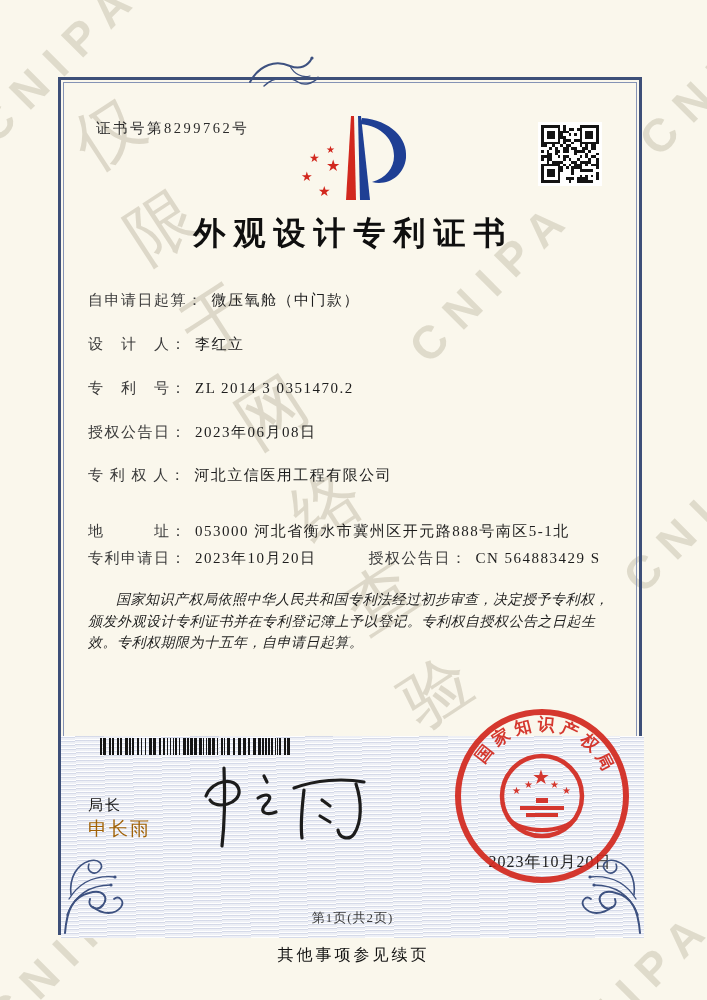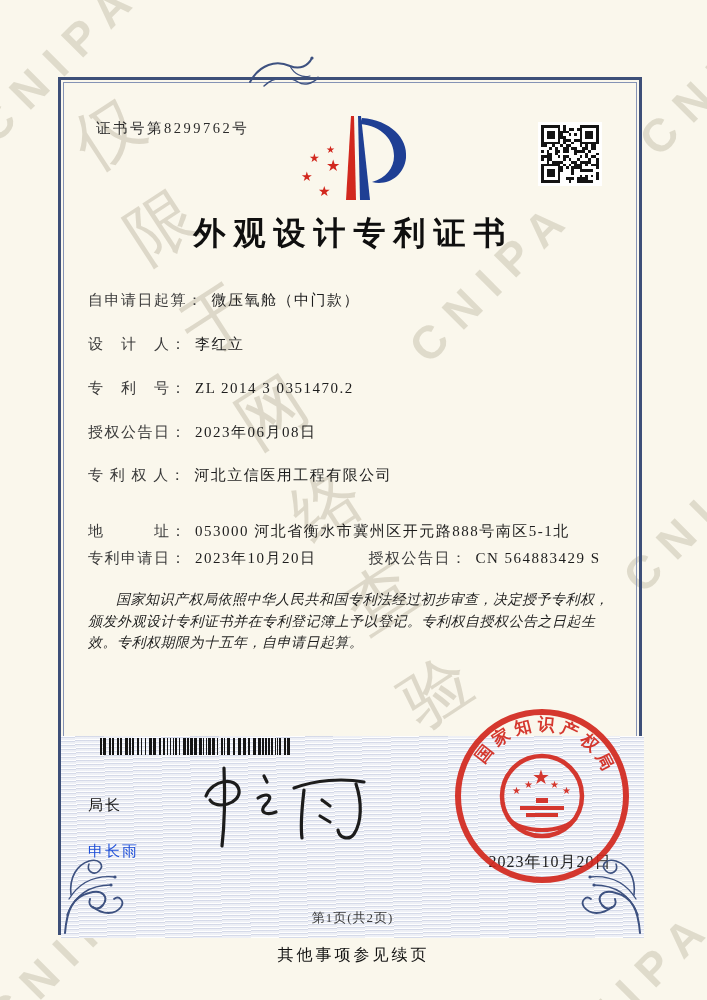--- a/index.html
+++ b/index.html
@@ -78,22 +78,22 @@
 
   .paragraphs { left:88px; top:589px; width:534px; z-index:3;
     font-size:14px; line-height:21.5px; color:#1e1e1e; font-style:italic; letter-spacing:0.5px; }
   .paragraphs p { text-indent:2em; margin-bottom:7px; }
 
   .barcode { left:100px; top:738px; height:17px; z-index:3; display:flex; align-items:stretch; }
   .barcode span { display:block; height:100%; }
 
   .officer-title { left:88px; top:796px; z-index:3; font-size:15px; letter-spacing:2px;
     color:#141414; font-family:"Liberation Sans", sans-serif; }
-  .officer-name  { left:88px; top:842px; z-index:3; font-size:15px; letter-spacing:2px;
-    color:#1d4ed8; font-family:"Liberation Sans", sans-serif; }
+  .officer-name  { left:88px; top:816px; z-index:3; font-size:19px; letter-spacing:2px;
+    color:#a16207; font-family:"Liberation Sans", sans-serif; }
   .signature { left:192px; top:758px; z-index:3; }
 
   .issue-date { left:470px; top:852px; width:160px; text-align:center; z-index:3;
     font-size:16px; color:#222; letter-spacing:1px; }
   .seal-svg { left:450px; top:708px; z-index:4; }
 
   .page-info { left:61px; top:909px; width:583px; text-align:center; z-index:3;
     font-size:13px; color:#3a3a3a; letter-spacing:1px; }
   .continuation { left:0; top:945px; width:707px; text-align:center; z-index:3;
     font-size:16px; letter-spacing:3px; color:#121212; }

